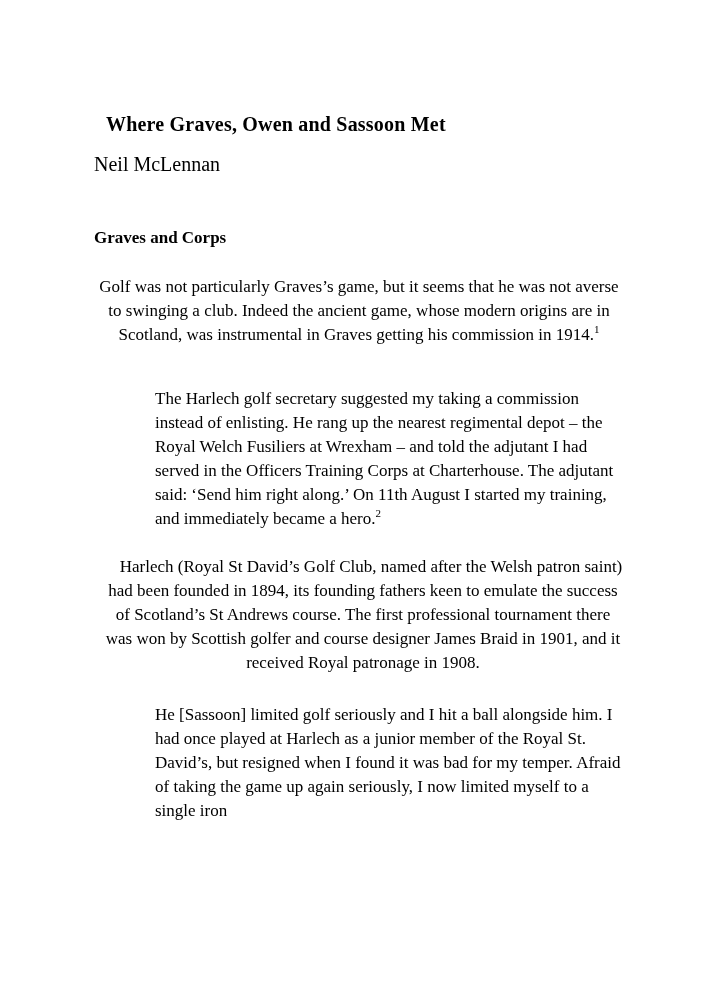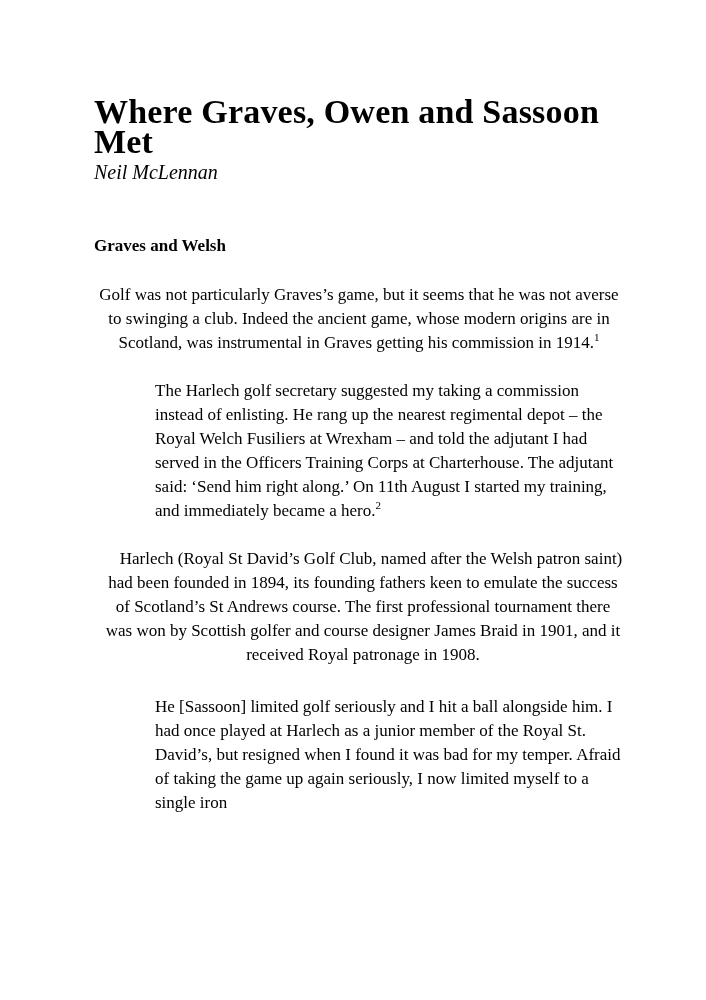--- a/index.html
+++ b/index.html
@@ -14,70 +14,69 @@
     color: #000000;
     font-family: "Liberation Serif", "DejaVu Serif", serif;
   }
   .page {
     box-sizing: border-box;
     width: 706px;
     height: 1000px;
     padding: 97px 82px 0 94px;
   }
   .title {
-    font-size: 34px;
+    font-size: 20px;
     line-height: 30px;
     font-weight: bold;
-    margin: 0;
+    margin: 12px;
     letter-spacing: 0.2px;
   }
   .author {
     font-size: 20px;
     line-height: 26px;
-    font-style: italic;
     margin: 2px 0 0 0;
   }
   .section-heading {
     font-size: 17px;
     line-height: 22px;
     font-weight: bold;
     margin: 50px 0 0 0;
   }
   .body-para {
     font-size: 17px;
     line-height: 24px;
     margin: 0;
     text-align: center;
   }
   .after-heading { margin-top: 26px; }
   .after-quote   { margin-top: 24px; }
   .first-indent  { text-indent: 16px; margin-left: 8px; }
   .blockquote {
     font-size: 17px;
     line-height: 24px;
-    margin: 24px 0 0 61px;
+    margin: 40px 0 0 61px;
     text-align: left;
   }
   .blockquote.second { margin-top: 28px; }
   sup.fnref {
     font-size: 11px;
     line-height: 0;
     vertical-align: super;
   }
 </style>
 </head>
 <body>
 
 <div class="page">
 
   <h1 class="title">Where Graves, Owen and Sassoon Met</h1>
 
   <div class="author">Neil McLennan</div>
 
-  <h2 class="section-heading">Graves and Welsh</h2>
+  <h2 class="section-heading">Graves and Corps</h2>
 
   <p class="body-para after-heading"><span>Golf was not particularly Graves’s game, but it seems that he was not averse to swinging a club. Indeed the ancient game, whose modern origins are in Scotland, was instrumental in Graves getting his commission in 1914.</span><sup class="fnref">1</sup></p>
 
   <div class="blockquote"><span>The Harlech golf secretary suggested my taking a commission instead of enlisting. He rang up the nearest regimental depot – the Royal Welch Fusiliers at Wrexham – and told the adjutant I had served in the Officers Training Corps at Charterhouse. The adjutant said: ‘Send him right along.’ On 11th August I started my training, and immediately became a hero.</span><sup class="fnref">2</sup></div>
 
   <p class="body-para after-quote first-indent">Harlech (Royal St David’s Golf Club, named after the Welsh patron saint) had been founded in 1894, its founding fathers keen to emulate the success of Scotland’s St Andrews course. The first professional tournament there was won by Scottish golfer and course designer James Braid in 1901, and it received Royal patronage in 1908.</p>
 
 
   <div class="blockquote second">He [Sassoon] limited golf seriously and I hit a ball alongside him. I had once played at Harlech as a junior member of the Royal St. David’s, but resigned when I found it was bad for my temper. Afraid of taking the game up again seriously, I now limited myself to a single iron</div>
 

